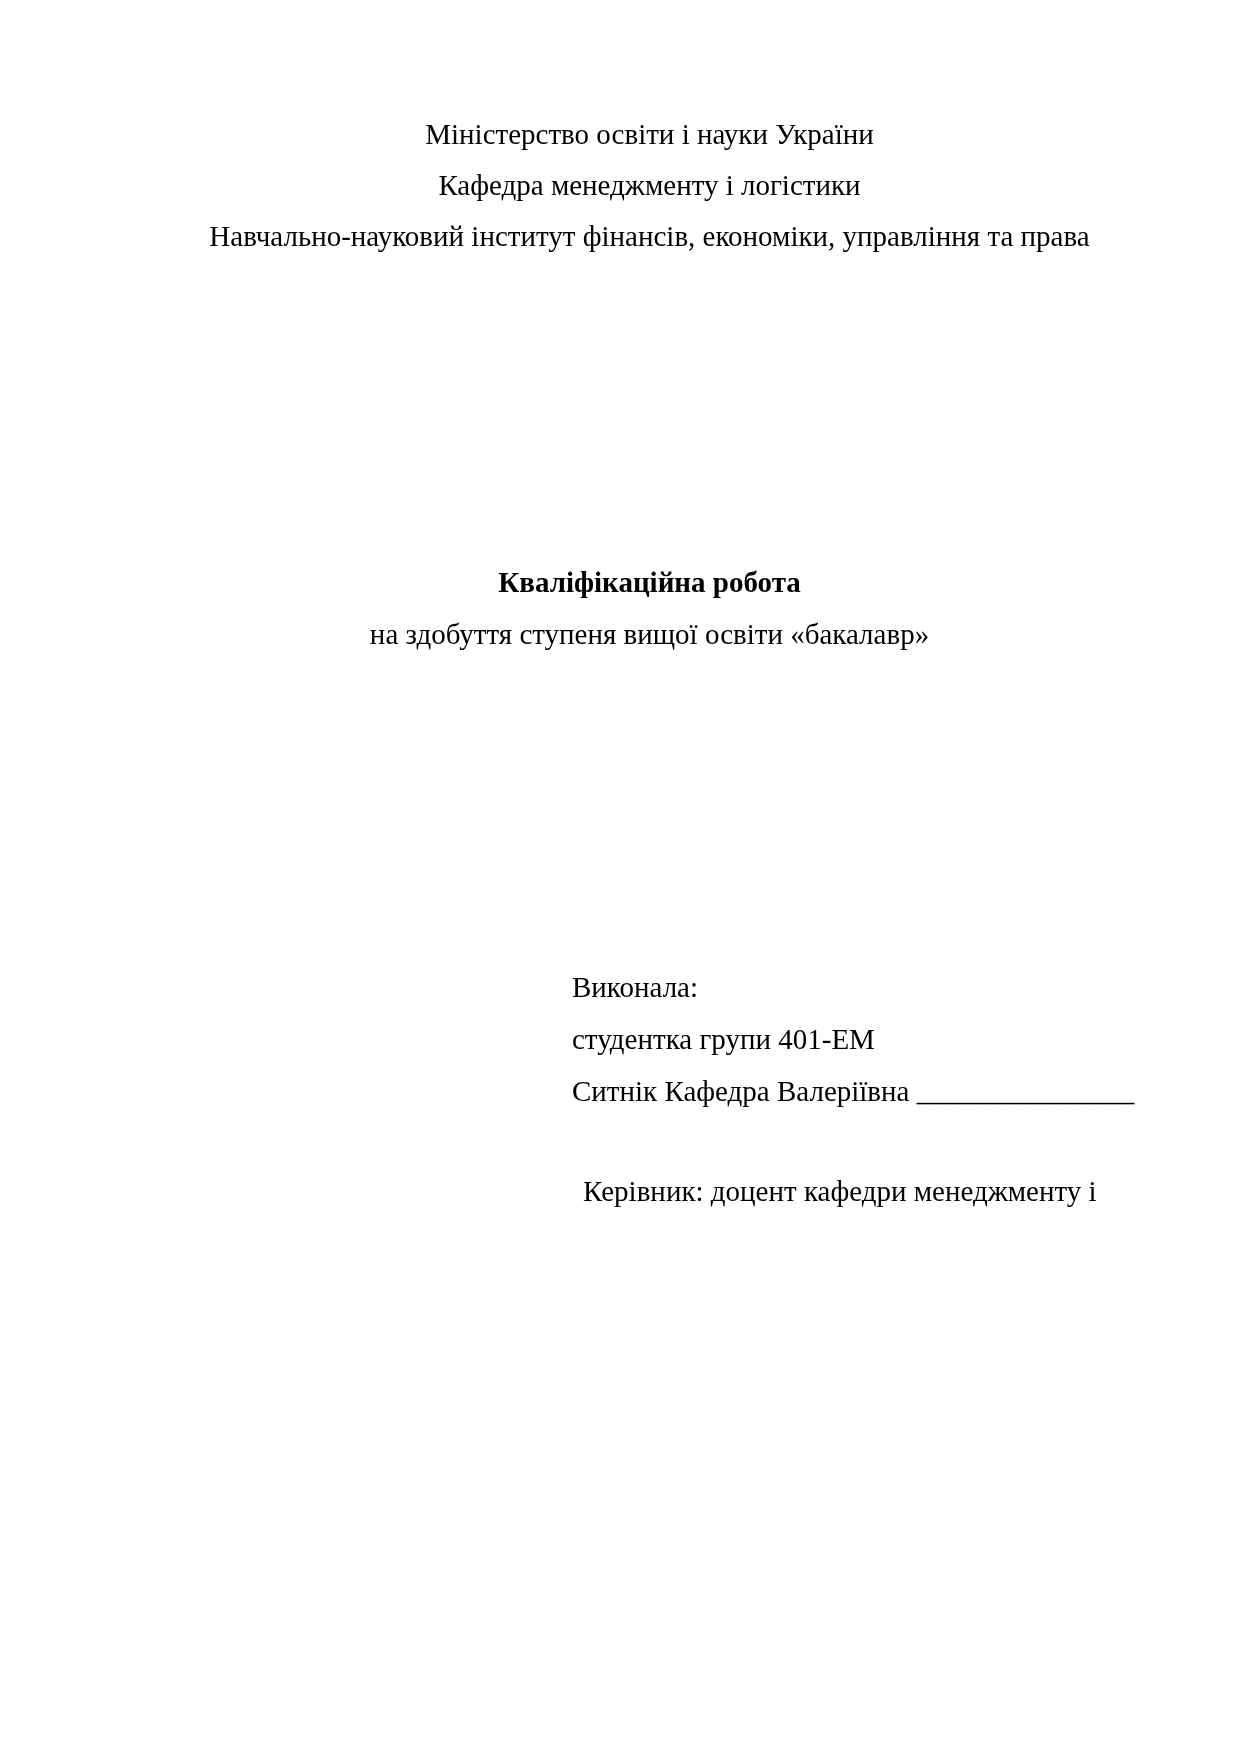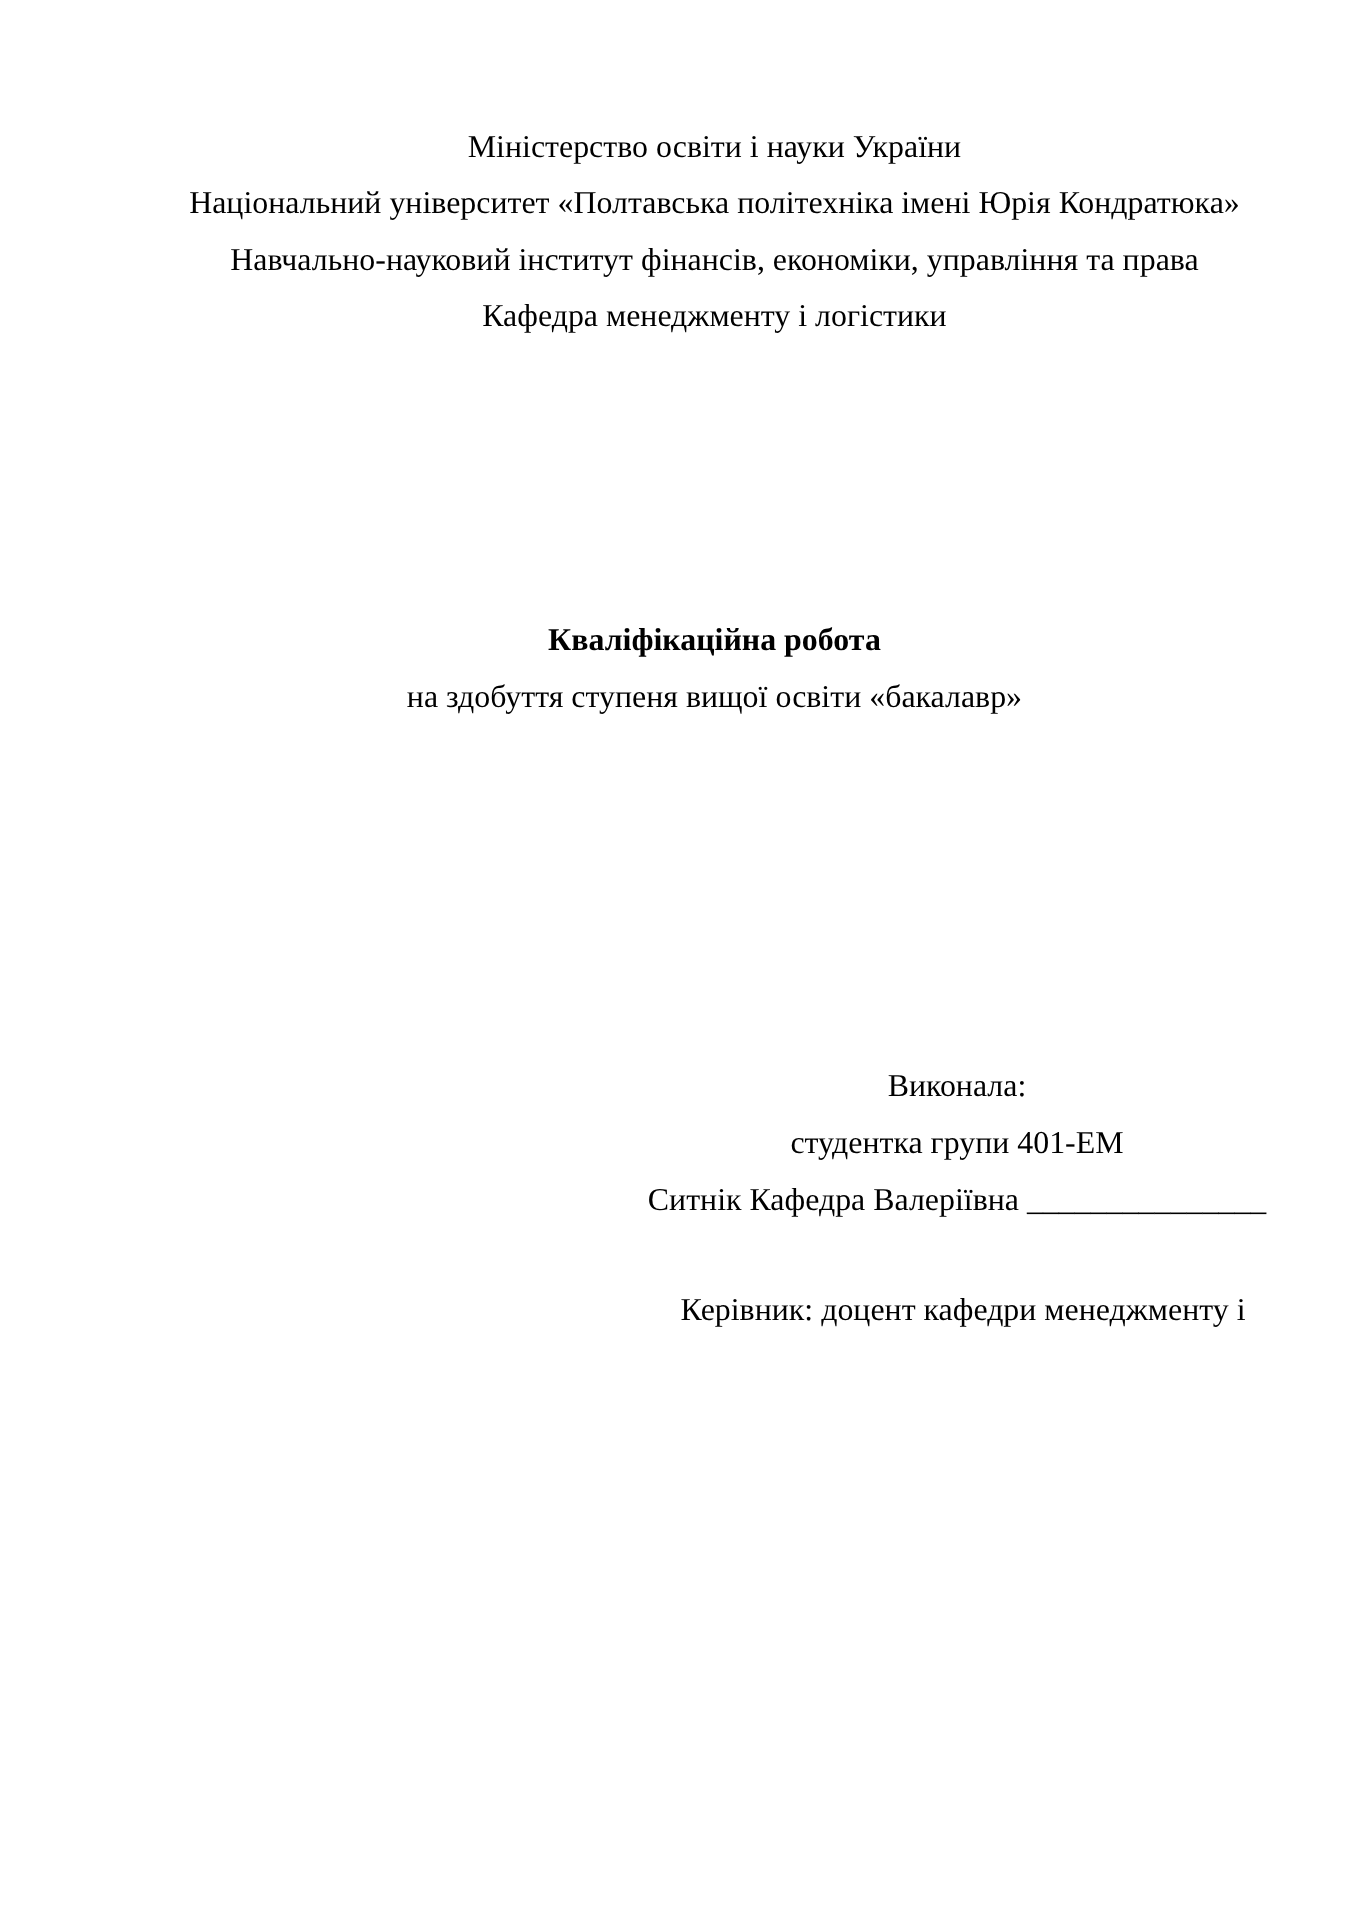--- a/index.html
+++ b/index.html
@@ -25,38 +25,37 @@
     text-align: center;
     line-height: 51px;
   }
   .header-block { top: 109px; }
   .title-block  { top: 556px; line-height: 52px; }
   .title-line   { font-weight: bold; }
   .left-block {
     position: absolute;
     left: 572px;
     right: 72px;
-    text-align: center;
+    text-align: left;
     line-height: 52px;
   }
   .executor-block   { top: 961px; }
   .supervisor-block { top: 1165px; margin-left: 11px; }
   .footer-block     { top: 1601px; }
   .doc-line { white-space: nowrap; }
 </style>
 </head>
 <body>
 
 <div class="page">
 
   <div class="centered-block header-block">
     <div class="doc-line">Міністерство освіти і науки України</div>
-    <div class="doc-line">Національний університет «Полтавська політехніка імені Юрія Кондратюка»</div>
+    <div class="doc-line">Кафедра менеджменту і логістики</div>
     <div class="doc-line">Навчально-науковий інститут фінансів, економіки, управління та права</div>
-    <div class="doc-line">Кафедра менеджменту і логістики</div>
   </div>
 
   <div class="centered-block title-block">
     <div class="doc-line title-line">Кваліфікаційна робота</div>
     <div class="doc-line">на здобуття ступеня вищої освіти «бакалавр»</div>
   </div>
 
   <div class="left-block executor-block">
     <div class="doc-line">Виконала:</div>
     <div class="doc-line">студентка групи 401-ЕМ</div>

